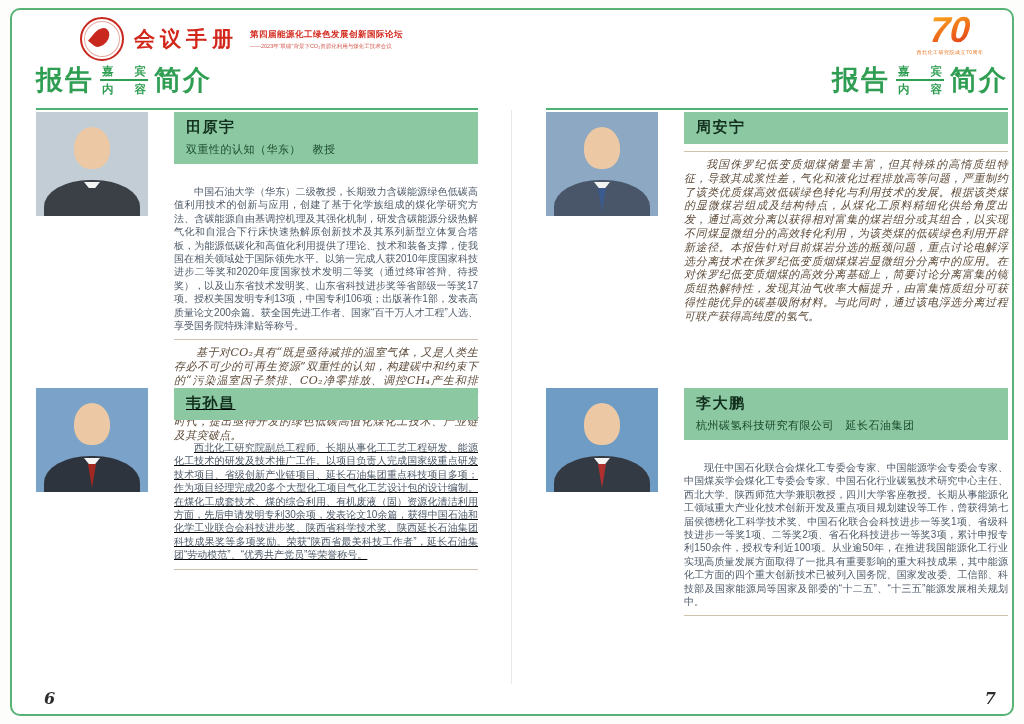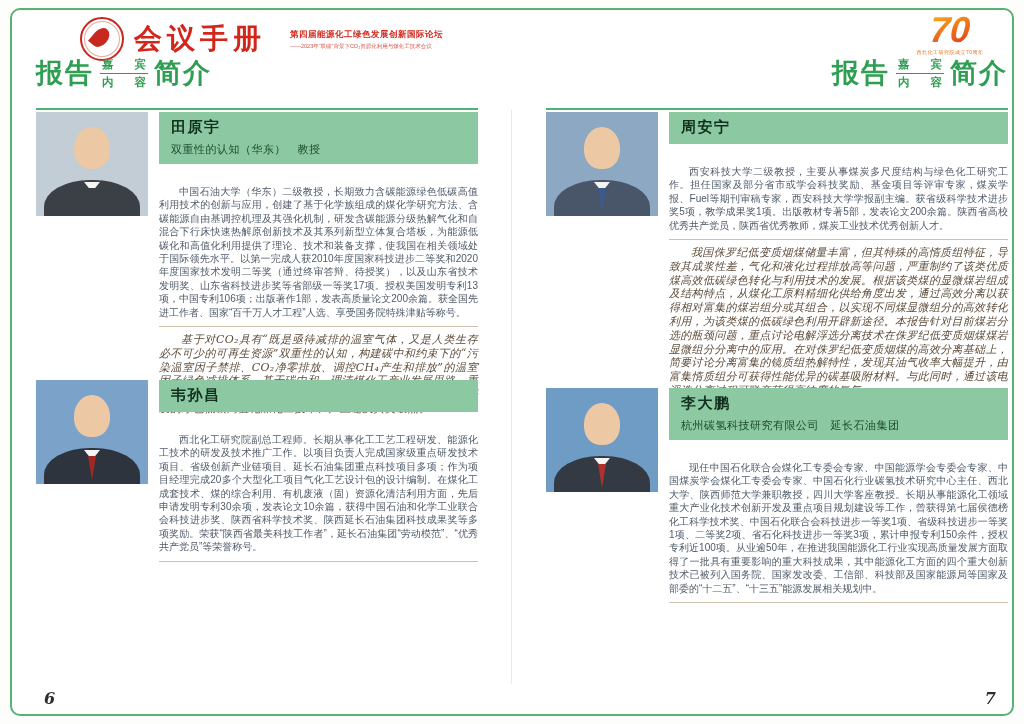--- a/index.html
+++ b/index.html
@@ -18,51 +18,51 @@
   
   .brand-left{position:absolute;left:80px;top:17px;display:flex;align-items:center;gap:10px;}
   .seal{
     width:40px;height:40px;border-radius:50%;border:2px solid #c8281d;background:#fff;
     position:relative;flex:none;box-shadow:inset 0 0 0 2px #fff, inset 0 0 0 3px #e5a9a2;
   }
   .seal i{
     position:absolute;left:11px;top:8px;width:15px;height:21px;background:#c8281d;
     border-radius:60% 60% 60% 0;transform:rotate(40deg);
   }
-  .hb-title{font-size:28px;font-weight:bold;color:#d3261b;letter-spacing:5px;white-space:nowrap;}
-  .forum{display:flex;flex-direction:column;gap:2px;margin-left:14px;}
+  .hb-title{font-size:21px;font-weight:bold;color:#d3261b;letter-spacing:5px;white-space:nowrap;}
+  .forum{display:flex;flex-direction:column;gap:2px;margin-left:2px;}
   .forum .t{font-size:8.5px;font-weight:bold;color:#d3261b;letter-spacing:0.5px;white-space:nowrap;}
   .forum .s{font-size:5.5px;color:#d3564c;white-space:nowrap;}
 
   .anniv{position:absolute;right:34px;top:12px;width:80px;text-align:center;}
   .anniv .n70{
     display:inline-block;font-size:36px;font-weight:bold;font-style:italic;line-height:1;
     background:linear-gradient(160deg,#f6a21c 15%,#ef6b1c 55%,#df3a1a 95%);
     -webkit-background-clip:text;background-clip:text;color:transparent;
     transform:skewX(-4deg);
   }
   .anniv .cap{display:block;font-size:5px;color:#e8731c;letter-spacing:0.5px;margin-top:1px;white-space:nowrap;overflow:hidden;}
 
   
   .col-header{
-    position:absolute;top:58px;height:44px;display:flex;align-items:flex-start;
+    position:absolute;top:58px;height:44px;display:flex;align-items:center;
     border-bottom:2.5px solid #4db374;padding-bottom:6px;box-sizing:content-box;
   }
   .col-header.left{left:36px;width:442px;}
   .col-header.right{left:546px;width:462px;justify-content:flex-end;}
   .hwords{display:flex;align-items:center;gap:6px;}
   .bigword{font-size:27px;font-weight:800;color:#2f9e52;letter-spacing:2px;line-height:1;}
   .stack{display:flex;flex-direction:column;width:48px;gap:2px;}
   .stack .row{display:flex;justify-content:space-between;font-size:11.5px;color:#2f9e52;font-weight:bold;line-height:1.1;padding:0 2px;}
   .stack .bar{height:1.5px;background:#2f9e52;}
 
   
-  .speaker{position:absolute;display:flex;gap:11px;}
+  .speaker{position:absolute;display:flex;gap:26px;}
   .sp-1{left:36px;top:112px;width:442px;}
-  .sp-2{left:36px;top:380px;width:442px;}
+  .sp-2{left:36px;top:388px;width:442px;text-decoration:underline;}
   .sp-3{left:546px;top:112px;width:462px;}
   .sp-4{left:546px;top:388px;width:462px;}
 
   .photo{width:112px;height:104px;flex:none;position:relative;overflow:hidden;background:#9bb7cf;}
   .ph-head{position:absolute;left:50%;top:15px;transform:translateX(-50%);width:36px;height:42px;border-radius:50% 50% 44% 44%;background:#ecc9a4;}
   .ph-body{position:absolute;left:50%;bottom:-20px;transform:translateX(-50%);width:96px;height:56px;border-radius:48% 48% 0 0;background:#343a42;}
   .ph-collar{position:absolute;left:50%;bottom:24px;transform:translateX(-50%);width:16px;height:10px;background:#f4f4f2;clip-path:polygon(0 0,100% 0,50% 100%);}
   .ph-tie{position:absolute;left:50%;bottom:4px;transform:translateX(-50%);width:0;height:0;
     border-left:4px solid transparent;border-right:4px solid transparent;border-top:24px solid #a32721;}
 
@@ -179,21 +179,20 @@
     <div class="photo" style="background: rgb(140, 168, 194);">
       <div class="ph-body" style="background: rgb(73, 86, 106);"></div>
       <div class="ph-head"></div>
       <div class="ph-collar"></div>
       <div class="ph-tie" style="border-top-color: rgb(59, 91, 140);"></div>
     </div>
     <div class="content">
       <div class="banner">
         <div class="name">周安宁</div>
       </div>
-      <div class="bio">西安科技大学二级教授，主要从事煤炭多尺度结构与绿色化工研究工作。担任国家及部分省市或学会科技奖励、基金项目等评审专家，煤炭学报、Fuel等期刊审稿专家，西安科技大学学报副主编。获省级科学技术进步奖5项，教学成果奖1项。出版教材专著5部，发表论文200余篇。陕西省高校优秀共产党员，陕西省优秀教师，煤炭工业技术优秀创新人才。</div>
       <div class="rule"></div>
       <div class="abstract">我国侏罗纪低变质烟煤储量丰富，但其特殊的高惰质组特征，导致其成浆性差，气化和液化过程排放高等问题，严重制约了该类优质煤高效低碳绿色转化与利用技术的发展。根据该类煤的显微煤岩组成及结构特点，从煤化工原料精细化供给角度出发，通过高效分离以获得相对富集的煤岩组分或其组合，以实现不同煤显微组分的高效转化利用，为该类煤的低碳绿色利用开辟新途径。本报告针对目前煤岩分选的瓶颈问题，重点讨论电解浮选分离技术在侏罗纪低变质烟煤煤岩显微组分分离中的应用。在对侏罗纪低变质烟煤的高效分离基础上，简要讨论分离富集的镜质组热解特性，发现其油气收率大幅提升，由富集惰质组分可获得性能优异的碳基吸附材料。与此同时，通过该电浮选分离过程可联产获得高纯度的氢气。</div>
     </div>
   </div>
 
   <div class="speaker sp-4">
     <div class="photo" style="background: rgb(111, 156, 196);">
       <div class="ph-body" style="background: rgb(51, 58, 68);"></div>
       <div class="ph-head"></div>
       <div class="ph-collar"></div>

